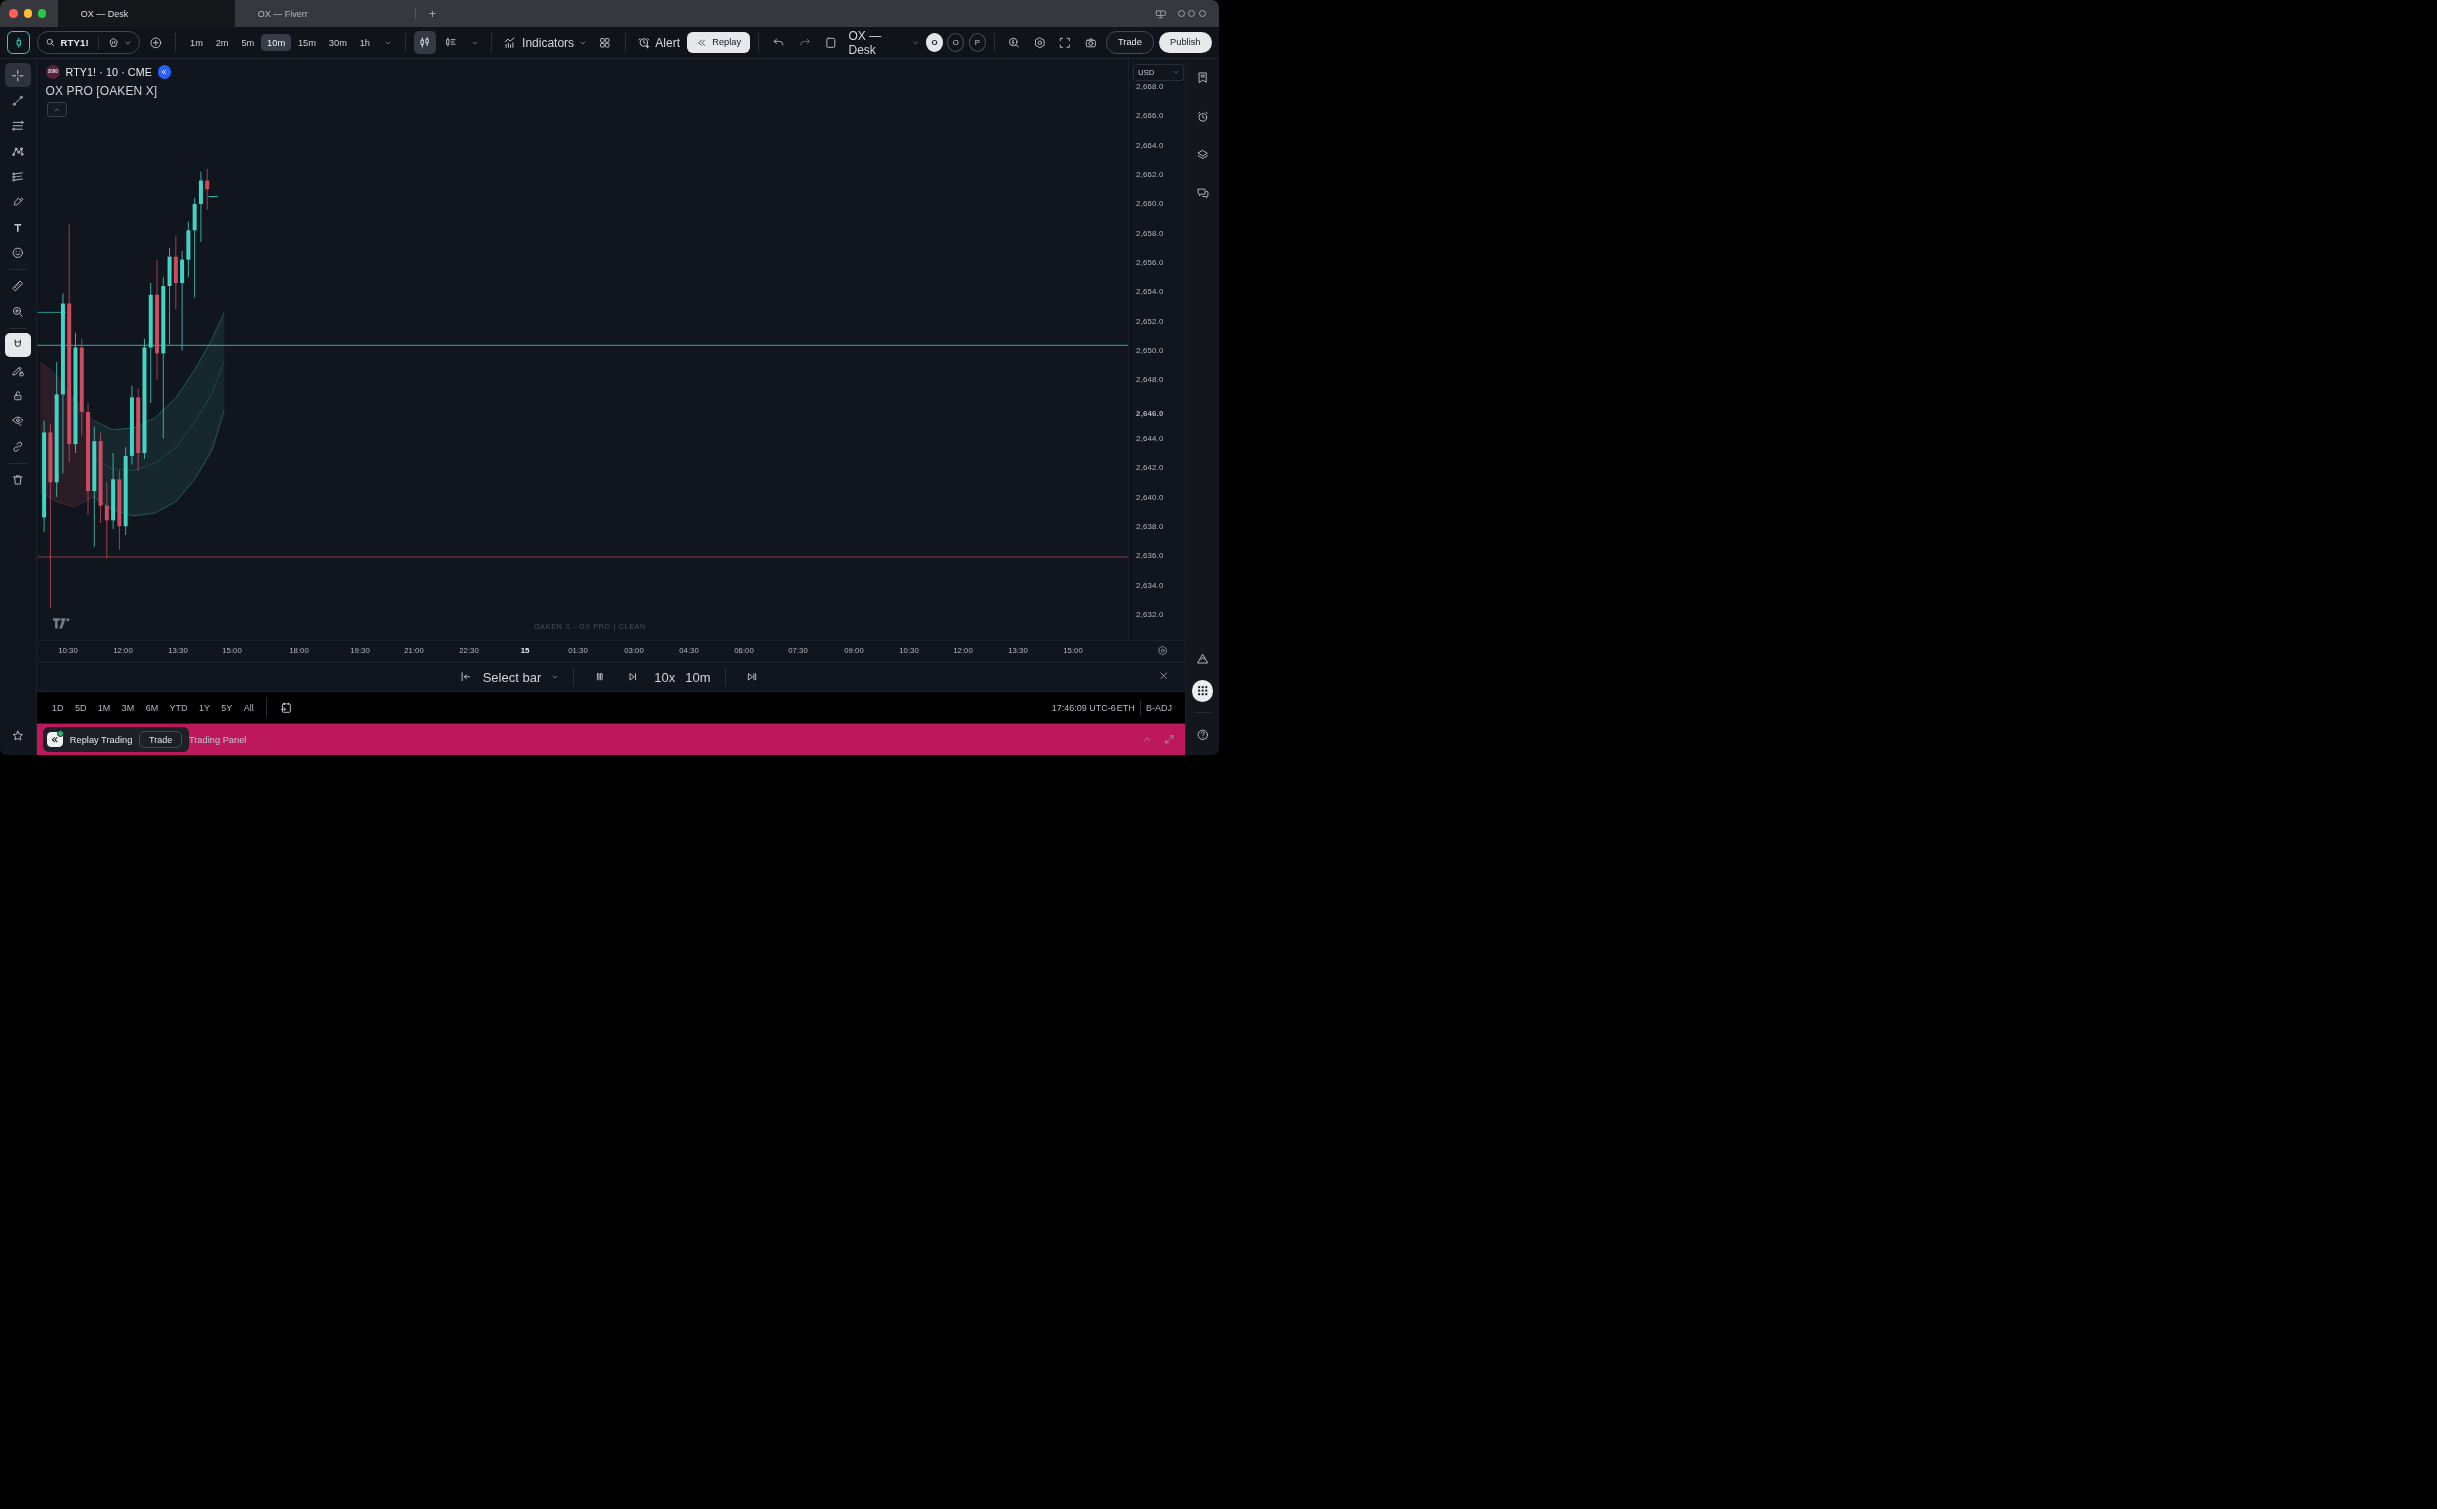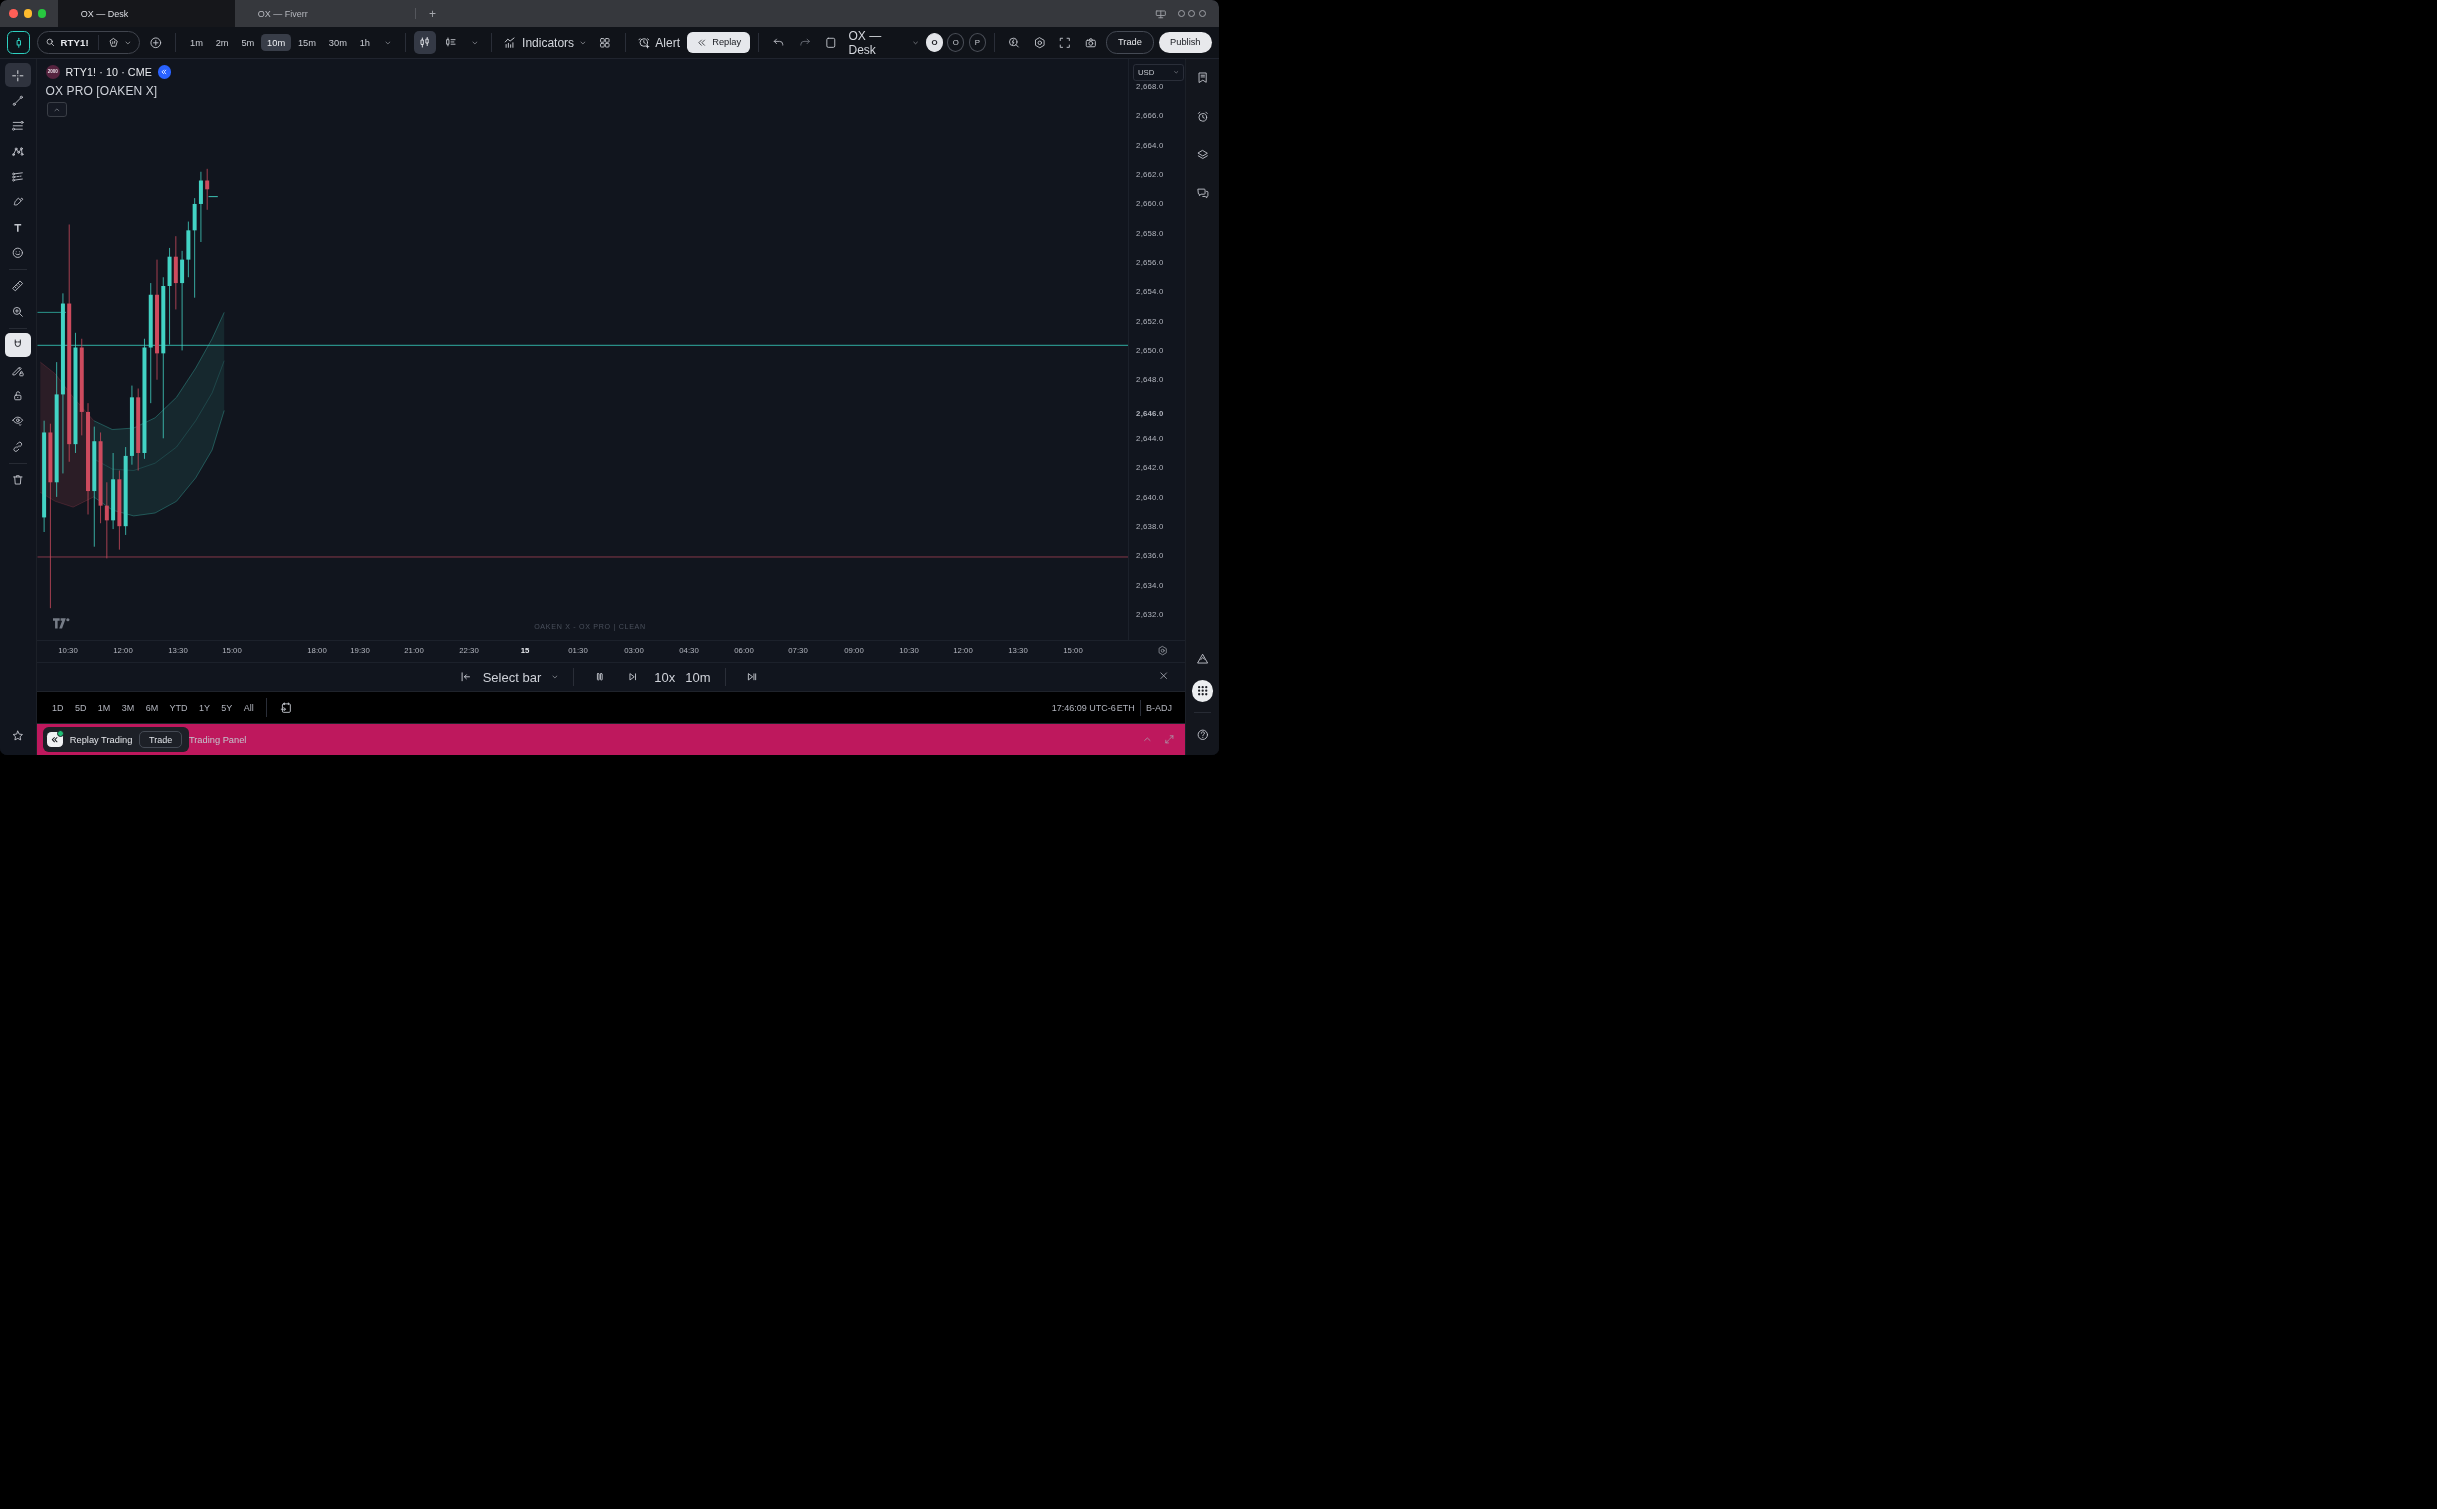--- a/index.html
+++ b/index.html
@@ -587,21 +587,21 @@
             </svg>
         </div>
       </div>
 
       <div class="taxis">
         <div id="taxis-ticks">
             <div class="ttick" style="left: 31px;">10:30</div>
             <div class="ttick" style="left: 86px;">12:00</div>
             <div class="ttick" style="left: 141px;">13:30</div>
             <div class="ttick" style="left: 195px;">15:00</div>
-            <div class="ttick" style="left: 280px;">18:00</div>
+            <div class="ttick" style="left: 262px;">18:00</div>
             <div class="ttick" style="left: 323px;">19:30</div>
             <div class="ttick" style="left: 377px;">21:00</div>
             <div class="ttick" style="left: 432px;">22:30</div>
             <div class="ttick bold" style="left: 488px;">15</div>
             <div class="ttick" style="left: 541px;">01:30</div>
             <div class="ttick" style="left: 597px;">03:00</div>
             <div class="ttick" style="left: 652px;">04:30</div>
             <div class="ttick" style="left: 707px;">06:00</div>
             <div class="ttick" style="left: 761px;">07:30</div>
             <div class="ttick" style="left: 817px;">09:00</div>

